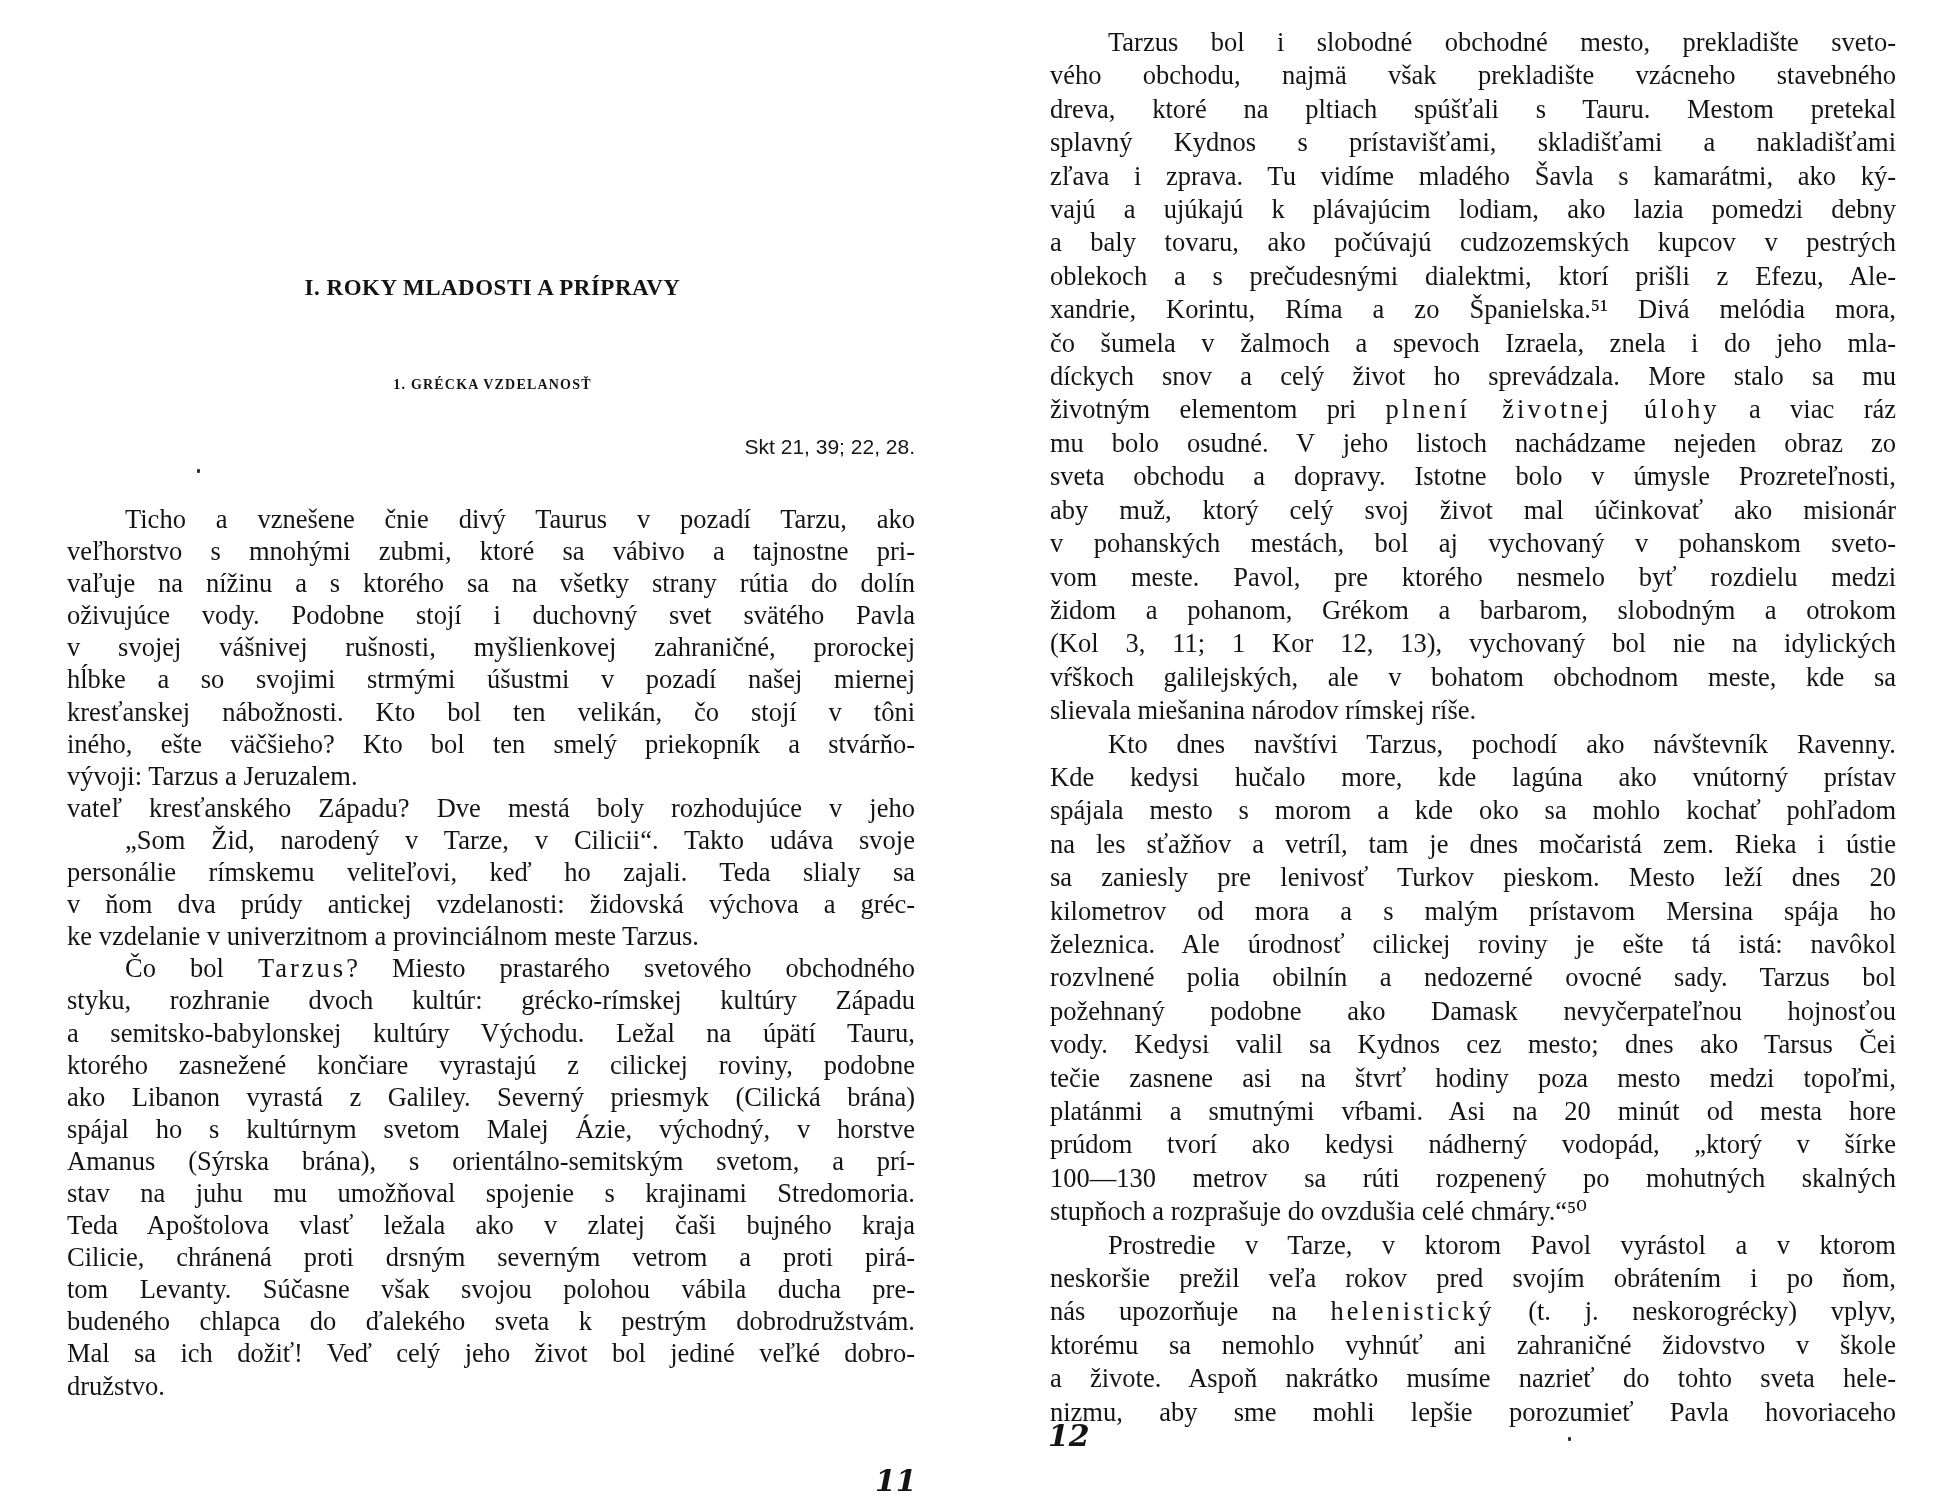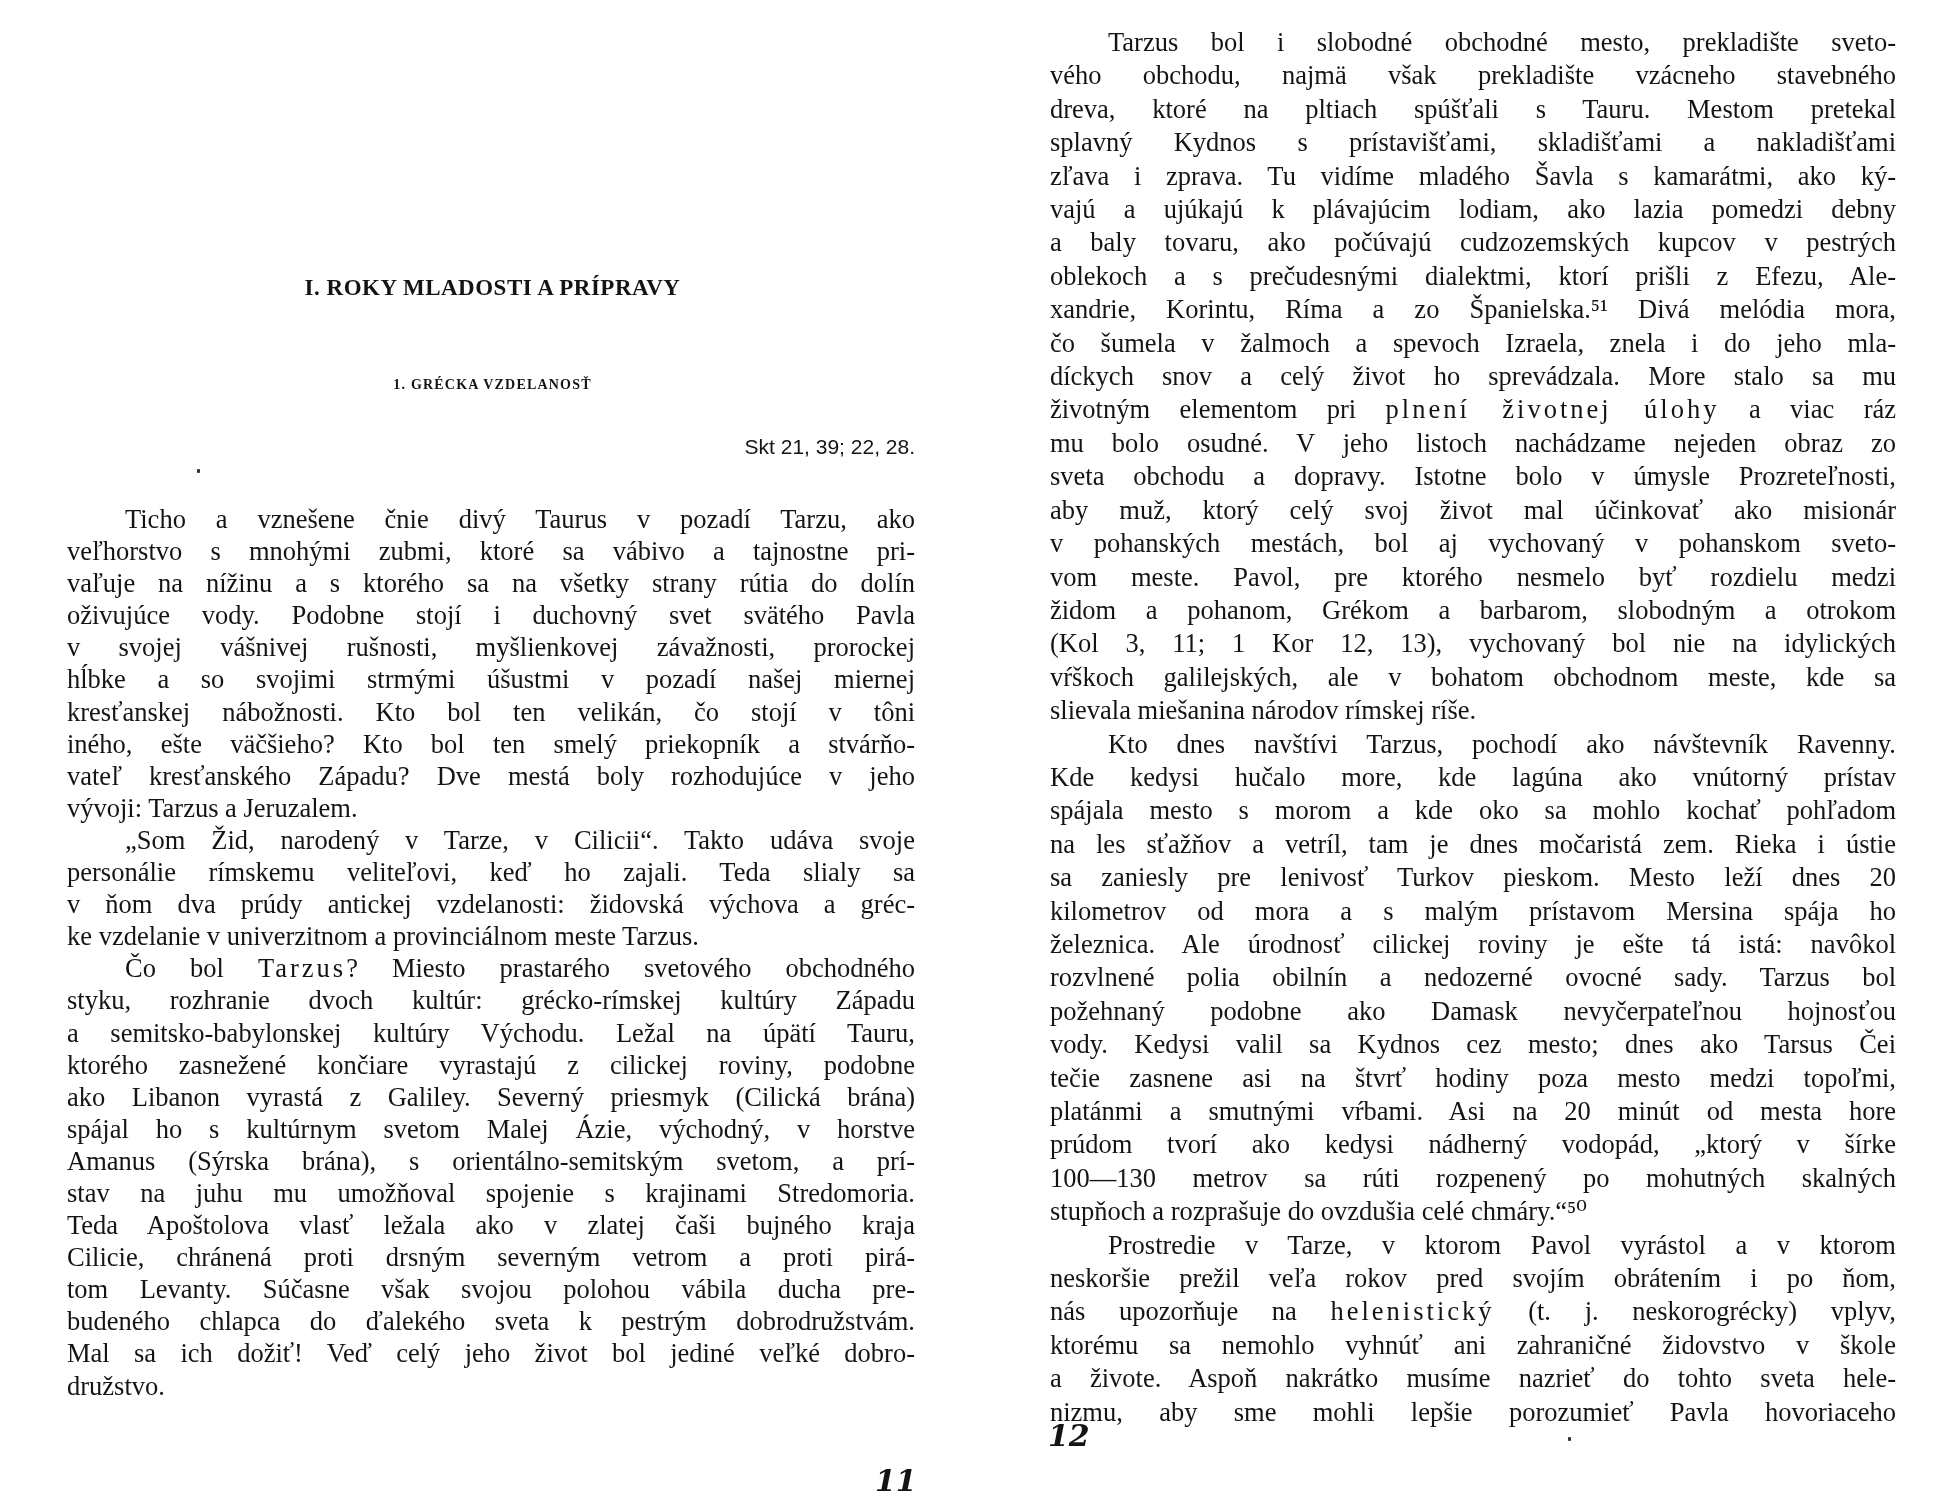--- a/index.html
+++ b/index.html
@@ -59,26 +59,26 @@
 <div class="page" id="page-left">
   <div class="chapter-title">I. ROKY MLADOSTI A PRÍPRAVY</div>
   <div class="section-title">1. GRÉCKA VZDELANOSŤ</div>
   <div class="scripture-ref">Skt 21, 39; 22, 28.</div>
   <div class="stray-mark" style="left:197px; top:469px;"></div>
   <div class="body-text" id="left-body">
       <span class="line indent">Ticho a vznešene čnie divý Taurus v pozadí Tarzu, ako</span>
       <span class="line">veľhorstvo s mnohými zubmi, ktoré sa vábivo a tajnostne pri-</span>
       <span class="line">vaľuje na nížinu a s ktorého sa na všetky strany rútia do dolín</span>
       <span class="line">oživujúce vody. Podobne stojí i duchovný svet svätého Pavla</span>
-      <span class="line">v svojej vášnivej rušnosti, myšlienkovej závažnosti, prorockej</span>
+      <span class="line">v svojej vášnivej rušnosti, myšlienkovej zahraničné, prorockej</span>
       <span class="line">hĺbke a so svojimi strmými úšustmi v pozadí našej miernej</span>
       <span class="line">kresťanskej nábožnosti. Kto bol ten velikán, čo stojí v tôni</span>
       <span class="line">iného, ešte väčšieho? Kto bol ten smelý priekopník a stvárňo-</span>
+      <span class="line last">vývoji: Tarzus a Jeruzalem.</span>
       <span class="line">vateľ kresťanského Západu? Dve mestá boly rozhodujúce v jeho</span>
-      <span class="line last">vývoji: Tarzus a Jeruzalem.</span>
       <span class="line indent">„Som Žid, narodený v Tarze, v Cilicii“. Takto udáva svoje</span>
       <span class="line">personálie rímskemu veliteľovi, keď ho zajali. Teda slialy sa</span>
       <span class="line">v ňom dva prúdy antickej vzdelanosti: židovská výchova a gréc-</span>
       <span class="line last">ke vzdelanie v univerzitnom a provinciálnom meste Tarzus.</span>
       <span class="line indent">Čo bol <span class="spaced">Tarzus</span>? Miesto prastarého svetového obchodného</span>
       <span class="line">styku, rozhranie dvoch kultúr: grécko-rímskej kultúry Západu</span>
       <span class="line">a semitsko-babylonskej kultúry Východu. Ležal na úpätí Tauru,</span>
       <span class="line">ktorého zasnežené končiare vyrastajú z cilickej roviny, podobne</span>
       <span class="line">ako Libanon vyrastá z Galiley. Severný priesmyk (Cilická brána)</span>
       <span class="line">spájal ho s kultúrnym svetom Malej Ázie, východný, v horstve</span>

